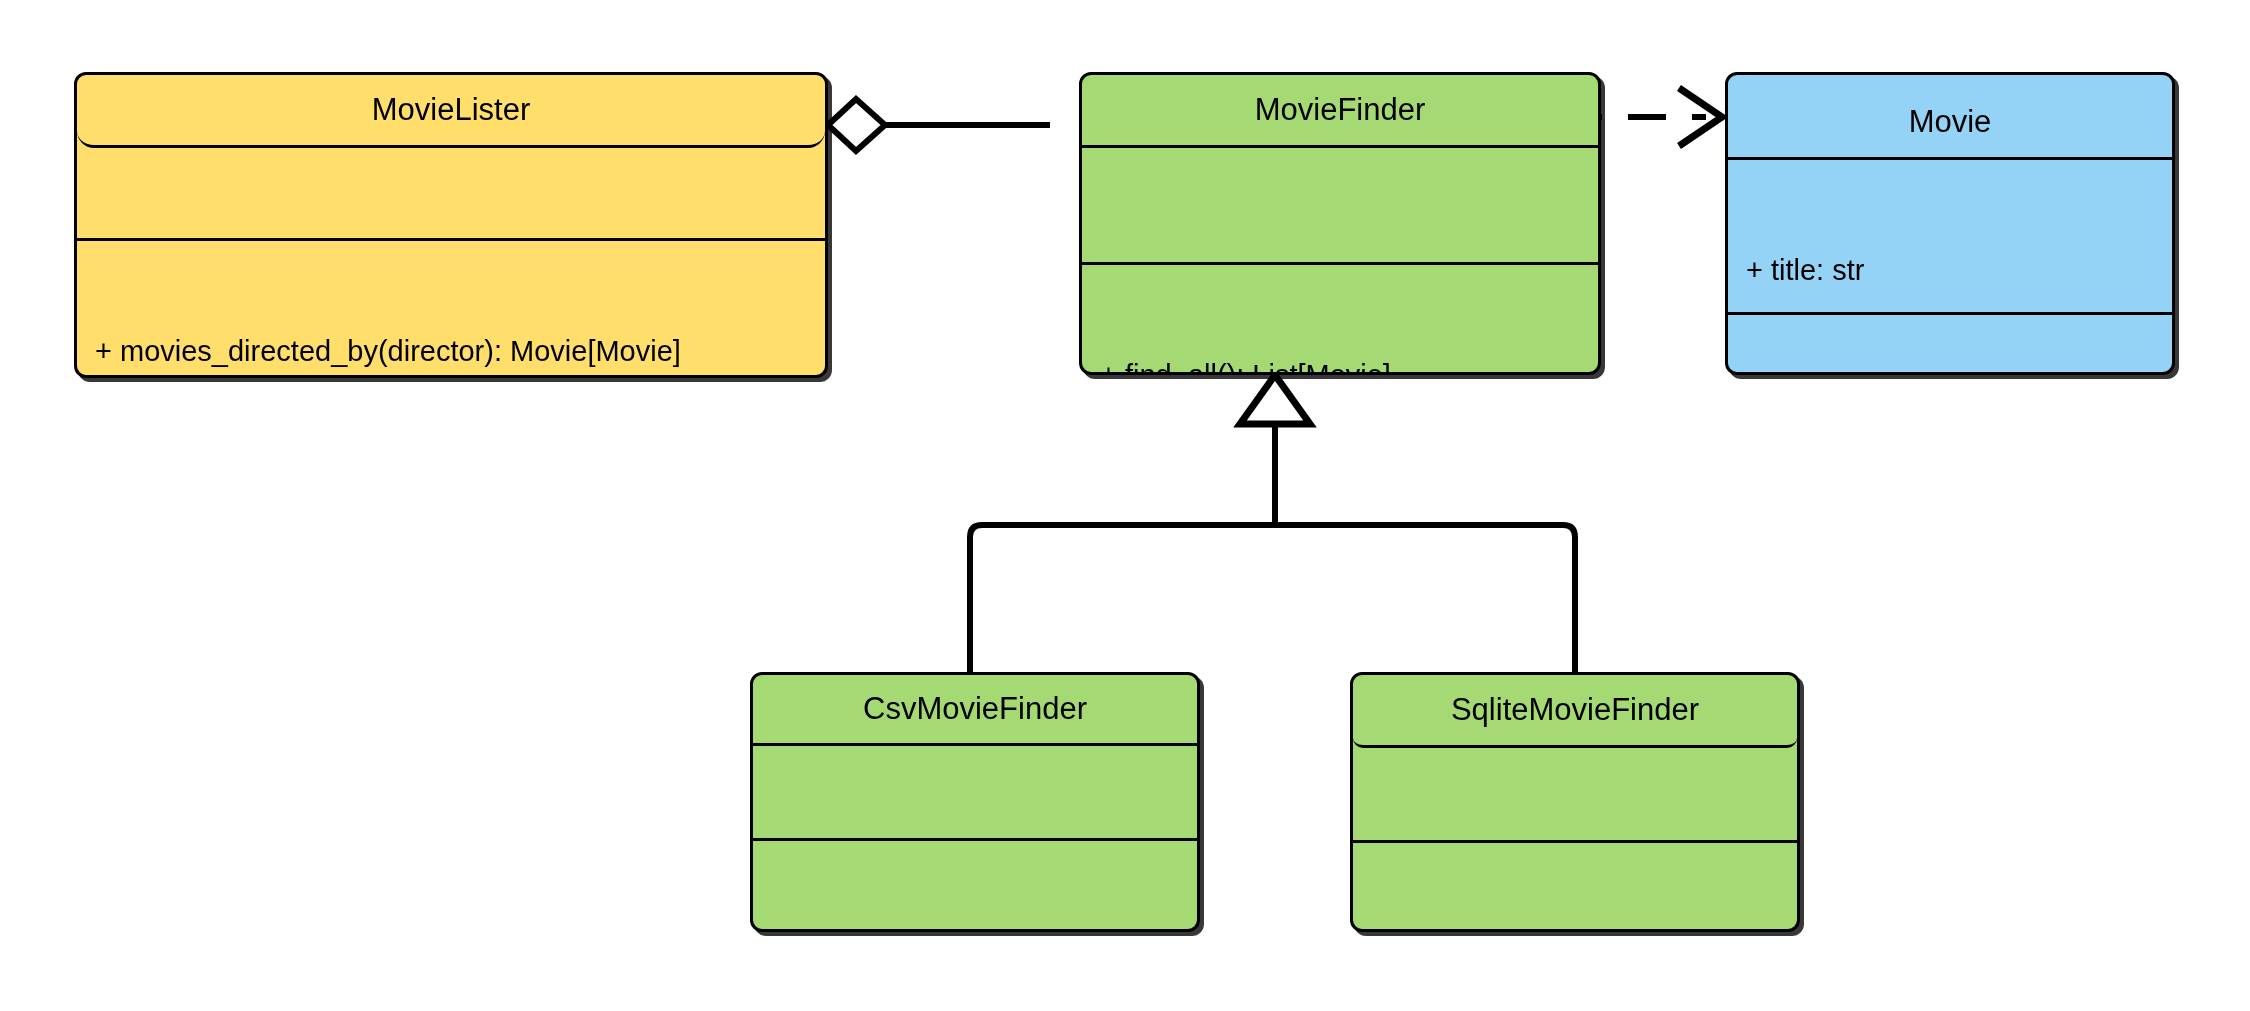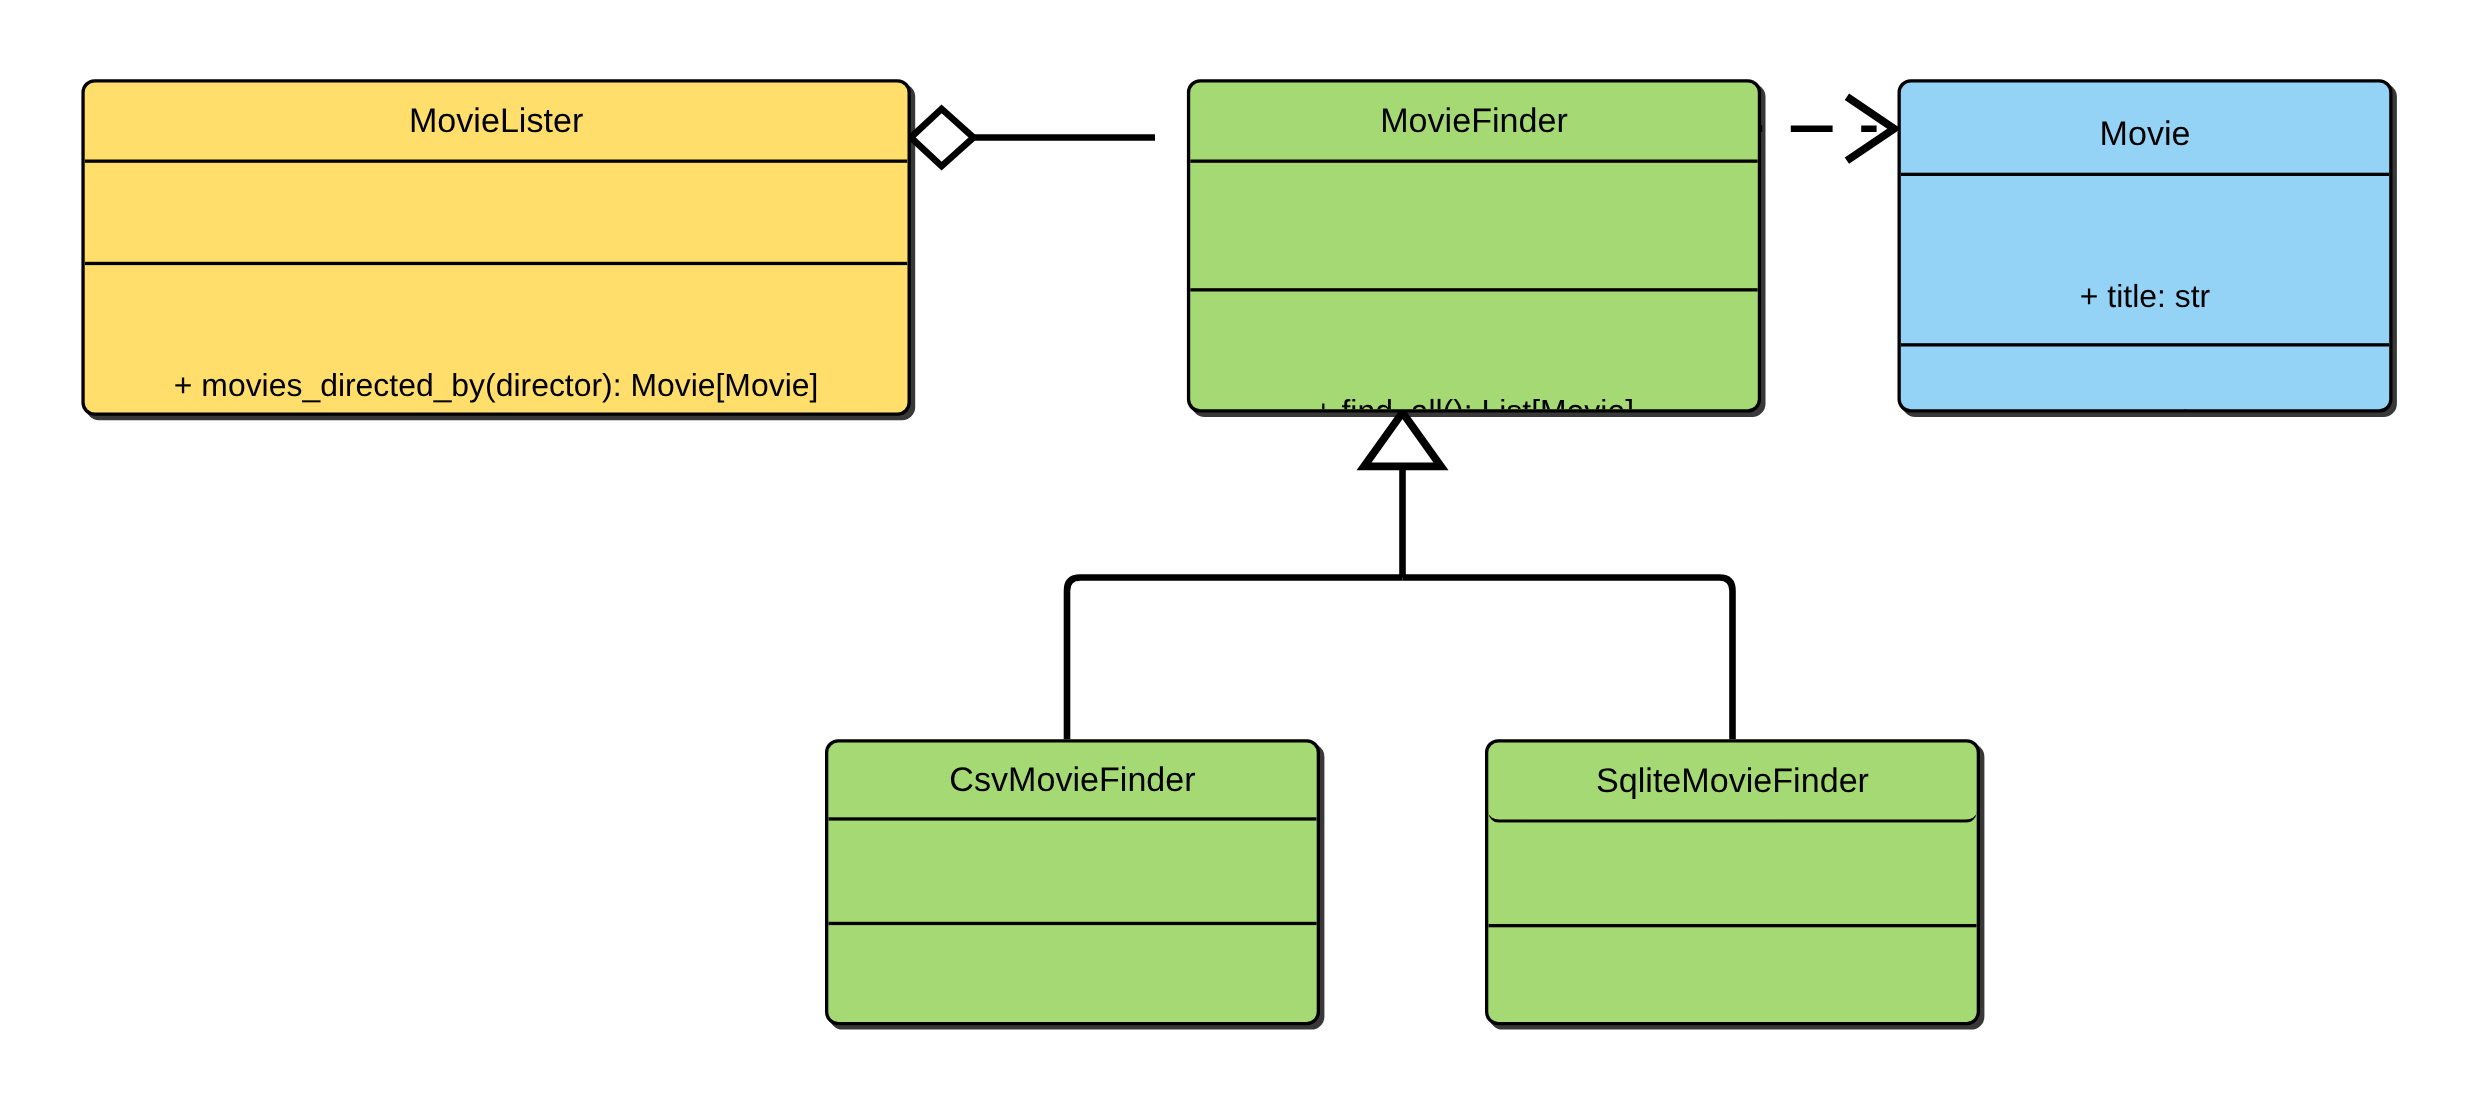--- a/index.html
+++ b/index.html
@@ -56,21 +56,20 @@
     flex: none;
   }
   .cls-attrs, .cls-methods {
     box-sizing: border-box;
     padding: 14px 18px 0 18px;
     font-size: 29px;
     line-height: 1.32;
     color: #000000;
     flex: none;
     white-space: pre;
-    text-align: center;
   }
   .cls-attrs { border-bottom: 3px solid #000000; }
   .cls-methods { border-bottom: none; }
   .member { display: block; }
 </style>
 </head>
 <body>
 
 <div id="canvas">
 
@@ -92,21 +91,21 @@
 
       <path d="M1275 525 H982 Q970 525 970 537 V672" fill="none" stroke="#000000" stroke-width="6" stroke-linecap="butt" stroke-linejoin="round"></path>
 
       <path d="M1275 525 H1563 Q1575 525 1575 537 V672" fill="none" stroke="#000000" stroke-width="6" stroke-linecap="butt" stroke-linejoin="round"></path>
 
       <polygon points="1275,375 1310,424 1240,424" fill="#ffffff" stroke="#000000" stroke-width="7" stroke-linejoin="miter"></polygon>
     </g>
   </svg>
 
   <div class="uml-class yellow" style="left:74px; top:72px; width:754px; height:306px;">
-    <div class="cls-header" style="height:73px;">MovieLister</div>
+    <div class="cls-header" style="height:73px;border-radius:17px;">MovieLister</div>
     <div class="cls-attrs" style="height:93px;"></div>
     <div class="cls-methods" style="height:137px;">
       <span class="member">+ movies_directed_by(director): Movie[Movie]</span>
       
     </div>
   </div>
 
   <div class="uml-class green" style="left:1079px; top:72px; width:522px; height:303px;">
     <div class="cls-header" style="height:73px;">MovieFinder</div>
     <div class="cls-attrs" style="height:117px;"></div>

